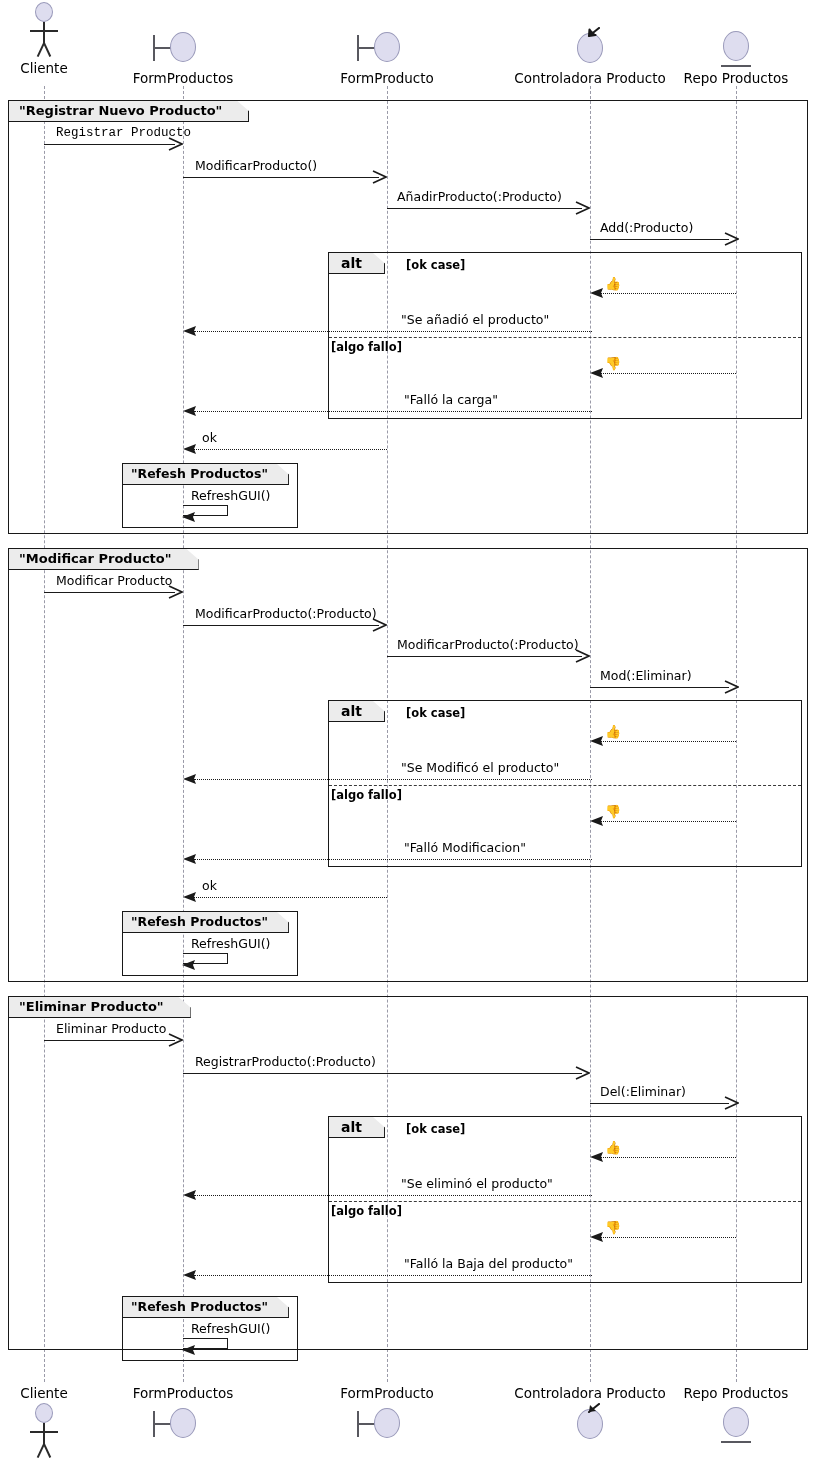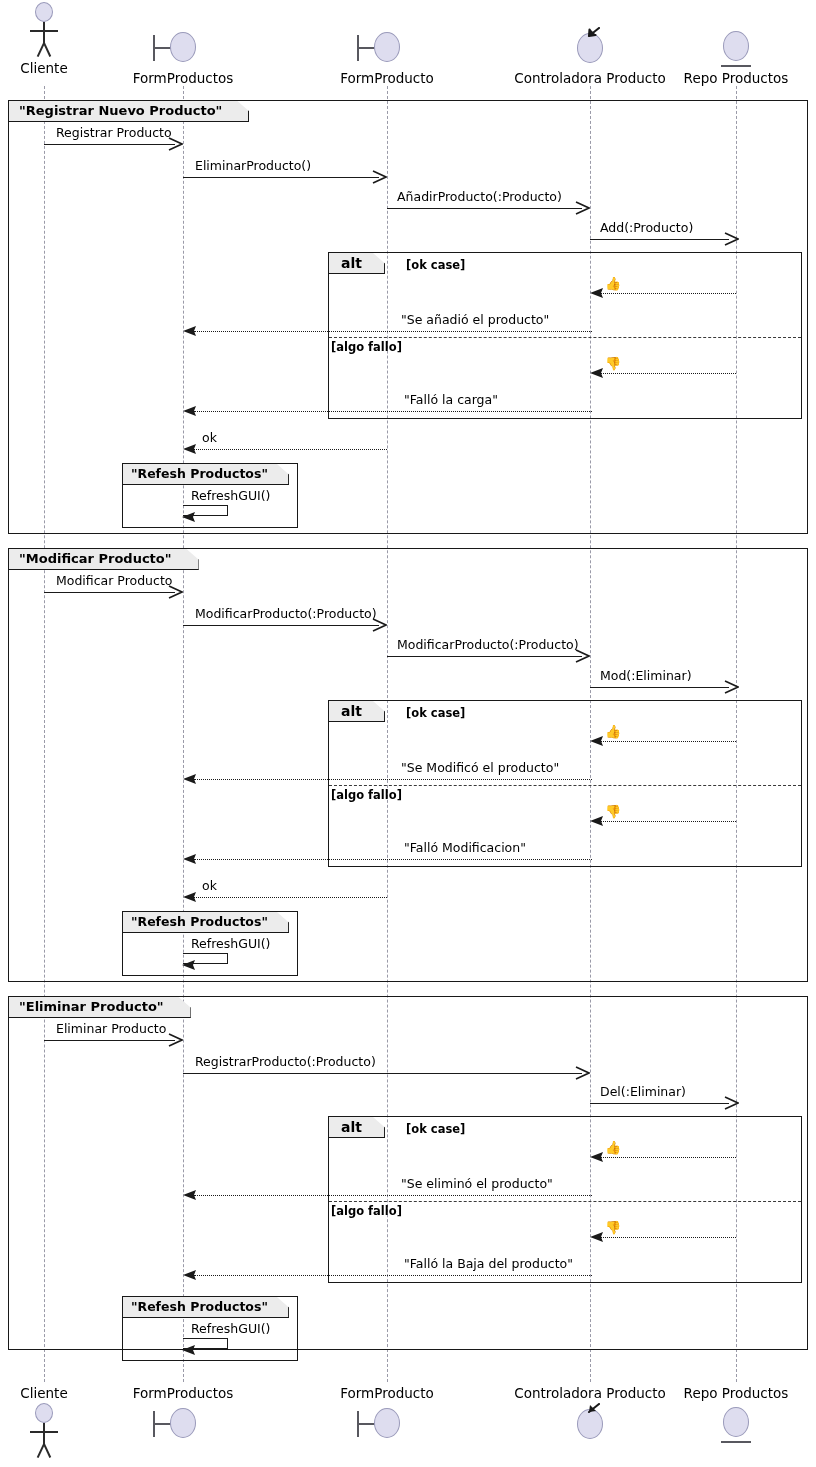--- a/index.html
+++ b/index.html
@@ -217,27 +217,27 @@
       <div class="uml-circle" style="top:5px;"></div>
       <div class="ent-line"></div>
     </div>
     <div class="p-label">Repo Productos</div>
   </div>
 
   <div class="fragment" style="left:8px; top:100px; width:800px; height:434px;">
     <div class="frag-head">"Registrar Nuevo Producto"</div>
   </div>
 
-  <div class="msg-label" style="left:56px; top:126px;">Registrar Producto</div>
+  <div class="msg-label" style="left:56px; top:126px;font-family:Liberation Mono, monospace;">Registrar Producto</div>
   <div class="msg-line" style="left:44px; top:144px; width:131px;"></div>
   <svg style="position:absolute;left:168px;top:137px;width:15px;height:15px;">
       <path d="M1 1 L14 7 L1 13" stroke="#1A1A1A" stroke-width="1.6" fill="none"></path>
     </svg>
 
-  <div class="msg-label" style="left:195px; top:159px;">EliminarProducto()</div>
+  <div class="msg-label" style="left:195px; top:159px;">ModificarProducto()</div>
   <div class="msg-line" style="left:183px; top:177px; width:196px;"></div>
   <svg style="position:absolute;left:372px;top:170px;width:15px;height:15px;">
       <path d="M1 1 L14 7 L1 13" stroke="#1A1A1A" stroke-width="1.6" fill="none"></path>
     </svg>
 
   <div class="msg-label" style="left:397px; top:190px;">AñadirProducto(:Producto)</div>
   <div class="msg-line" style="left:387px; top:208px; width:195px;"></div>
   <svg style="position:absolute;left:575px;top:201px;width:15px;height:15px;">
       <path d="M1 1 L14 7 L1 13" stroke="#1A1A1A" stroke-width="1.6" fill="none"></path>
     </svg>

